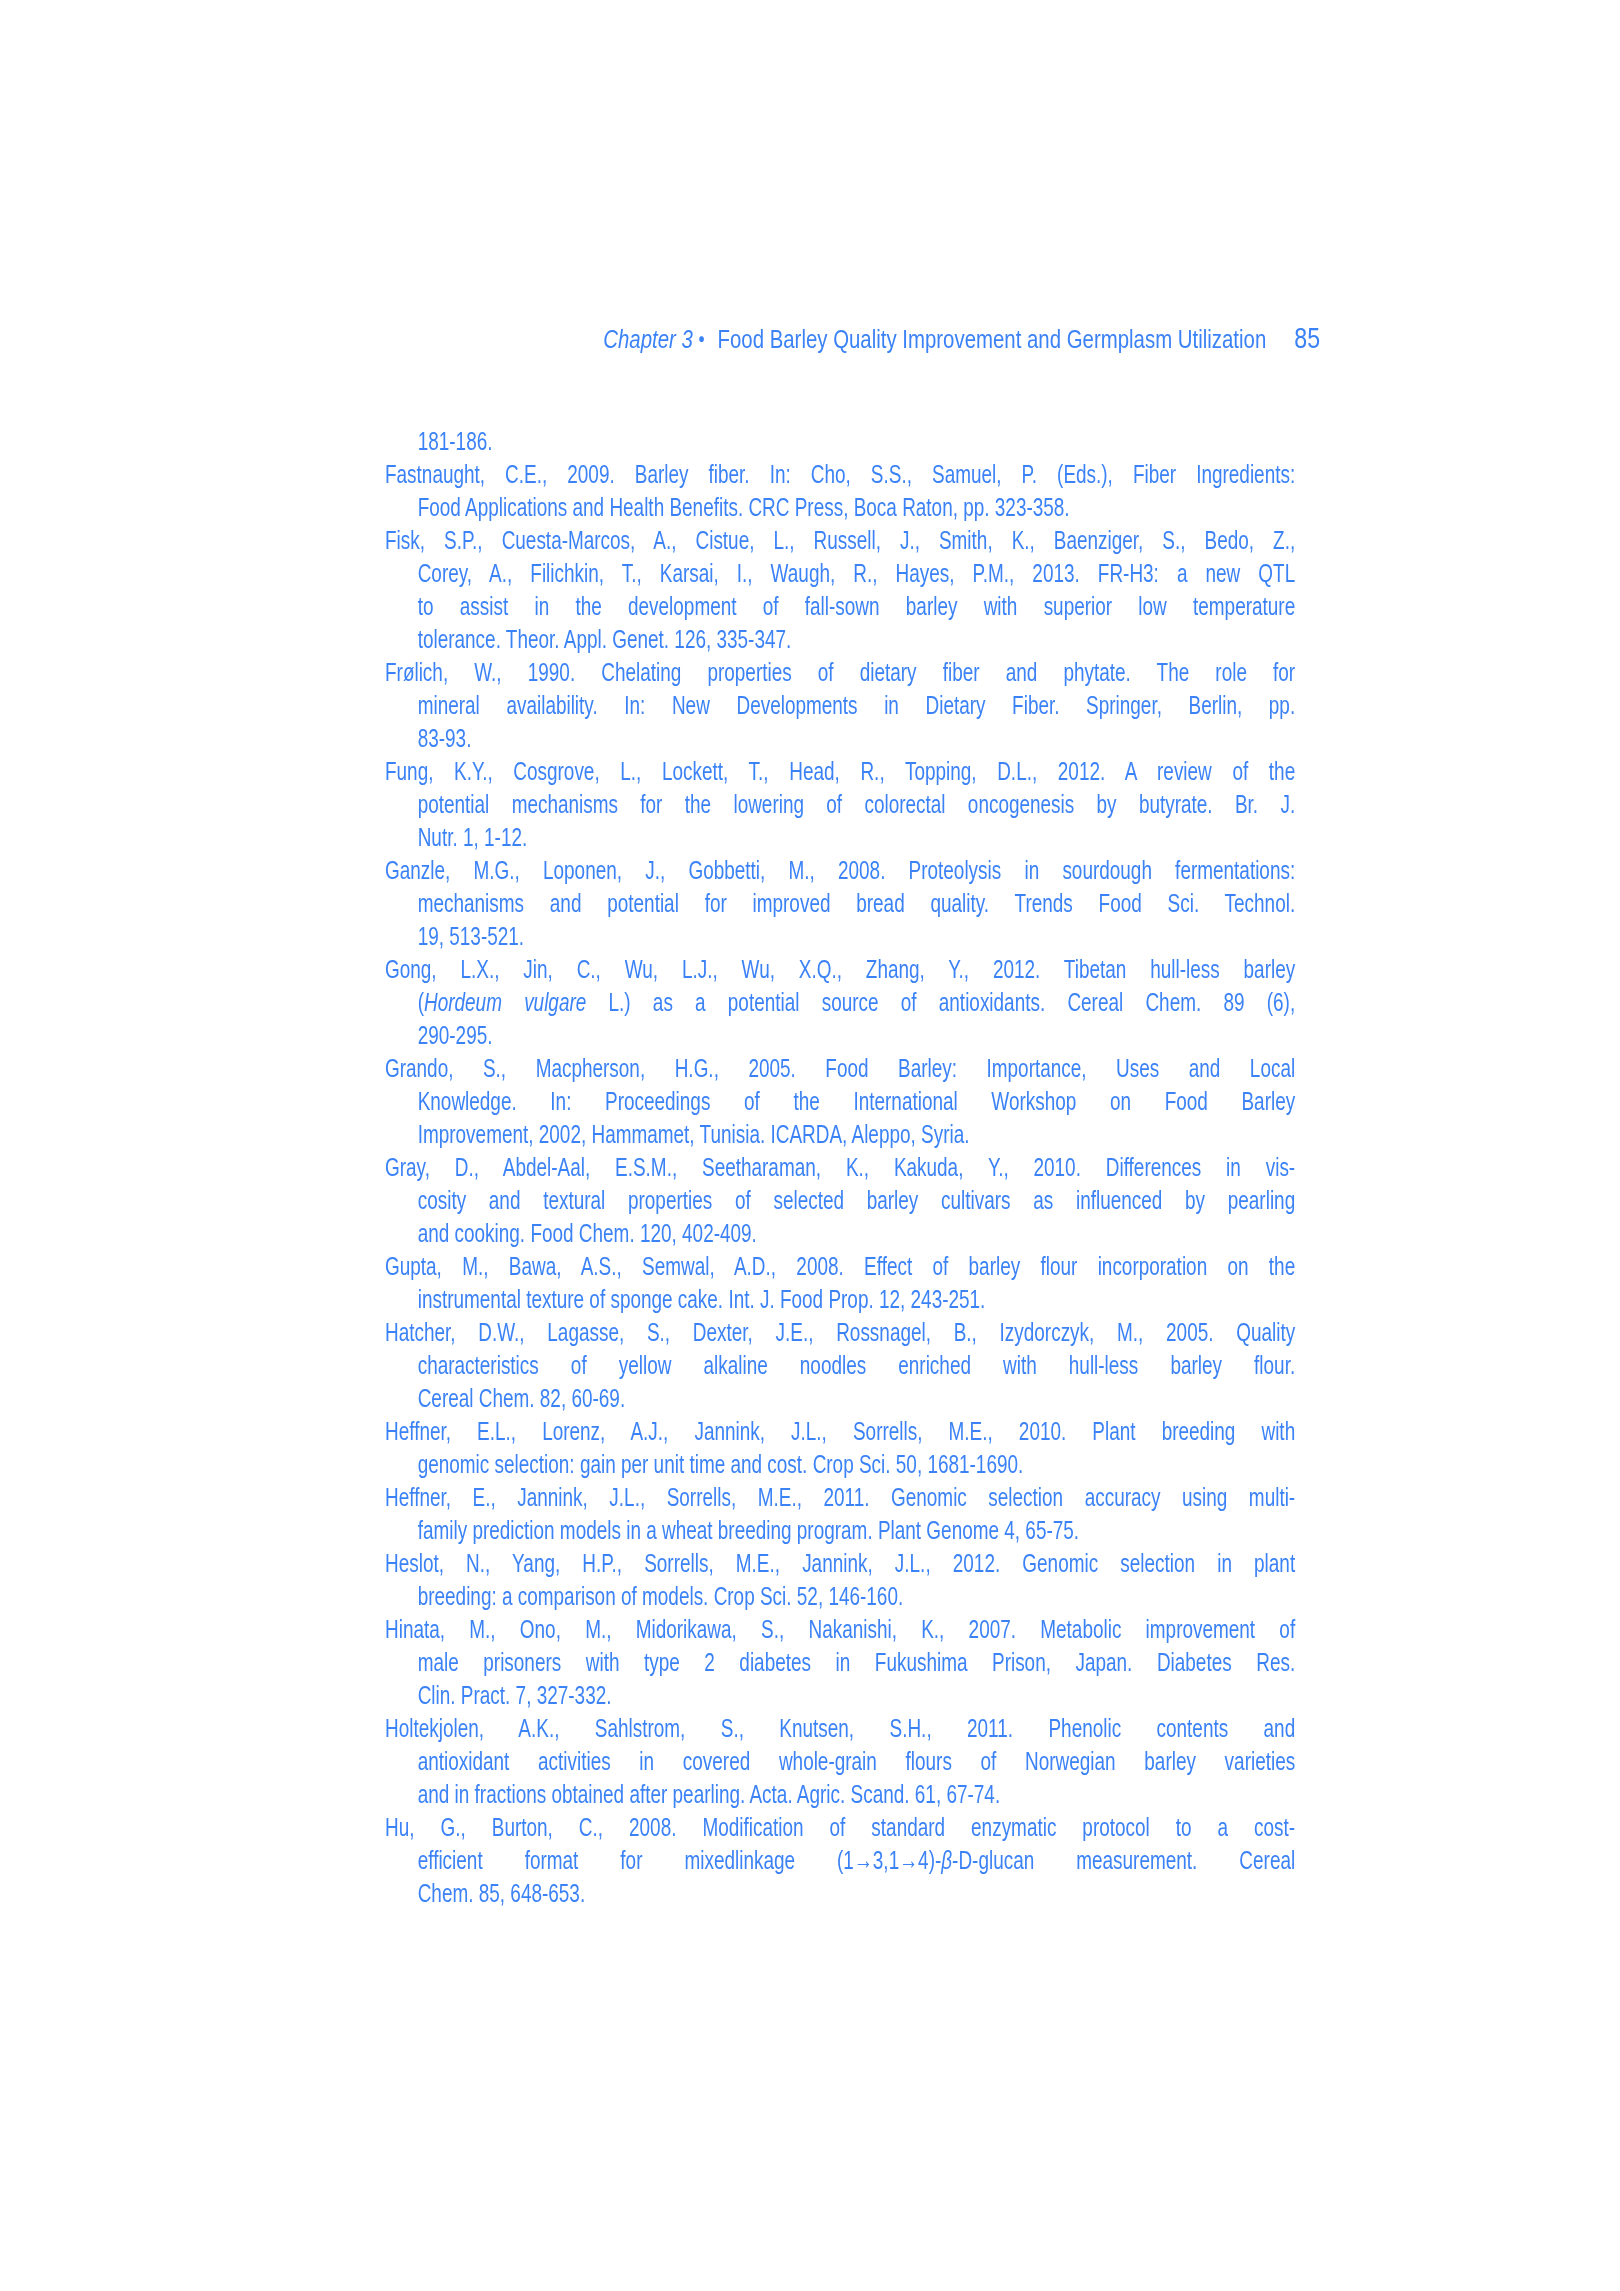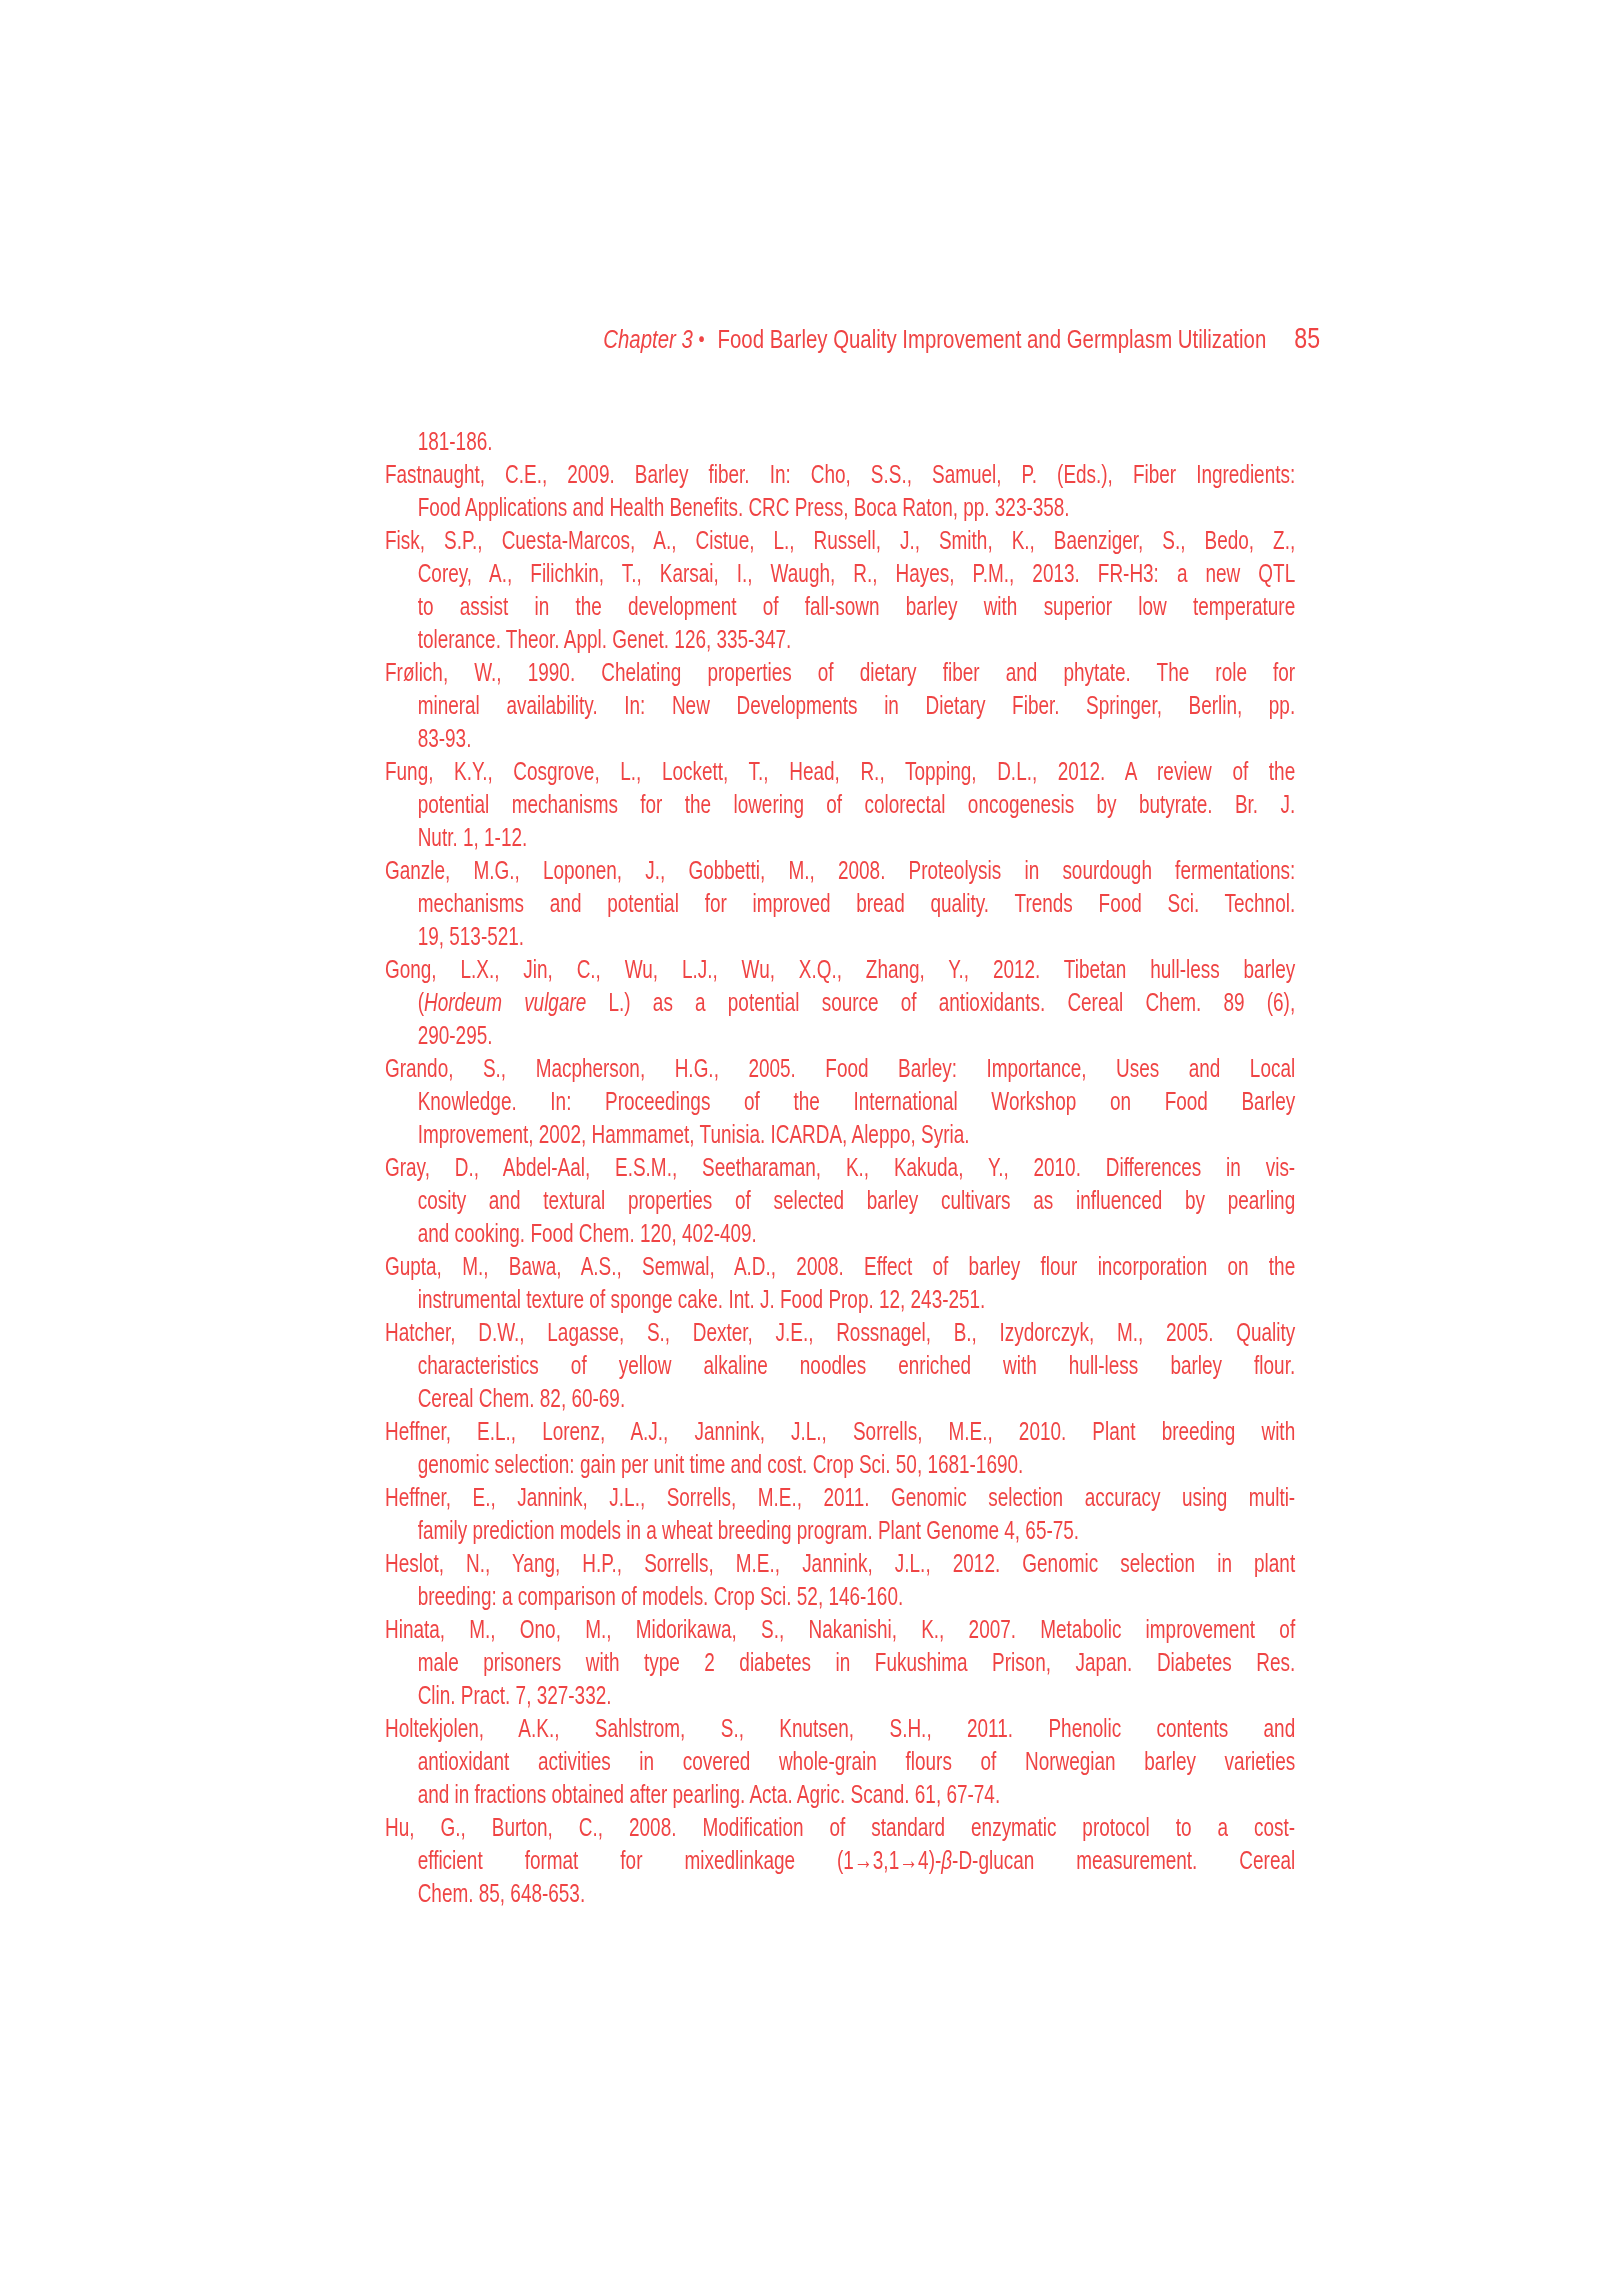--- a/index.html
+++ b/index.html
@@ -7,21 +7,21 @@
     padding: 0;
     background: #ffffff;
   }
   .sheet {
     position: relative;
     width: 1620px;
     height: 2292px;
     background: #ffffff;
     overflow: hidden;
     font-family: "Liberation Sans", sans-serif;
-    color: #ef4444;
+    color: #3b82f6;
   }
   
   .header {
     position: absolute;
     top: 324px;
     right: 300px;
     display: flex;
     align-items: baseline;
     white-space: nowrap;
     font-size: 25.5px;

